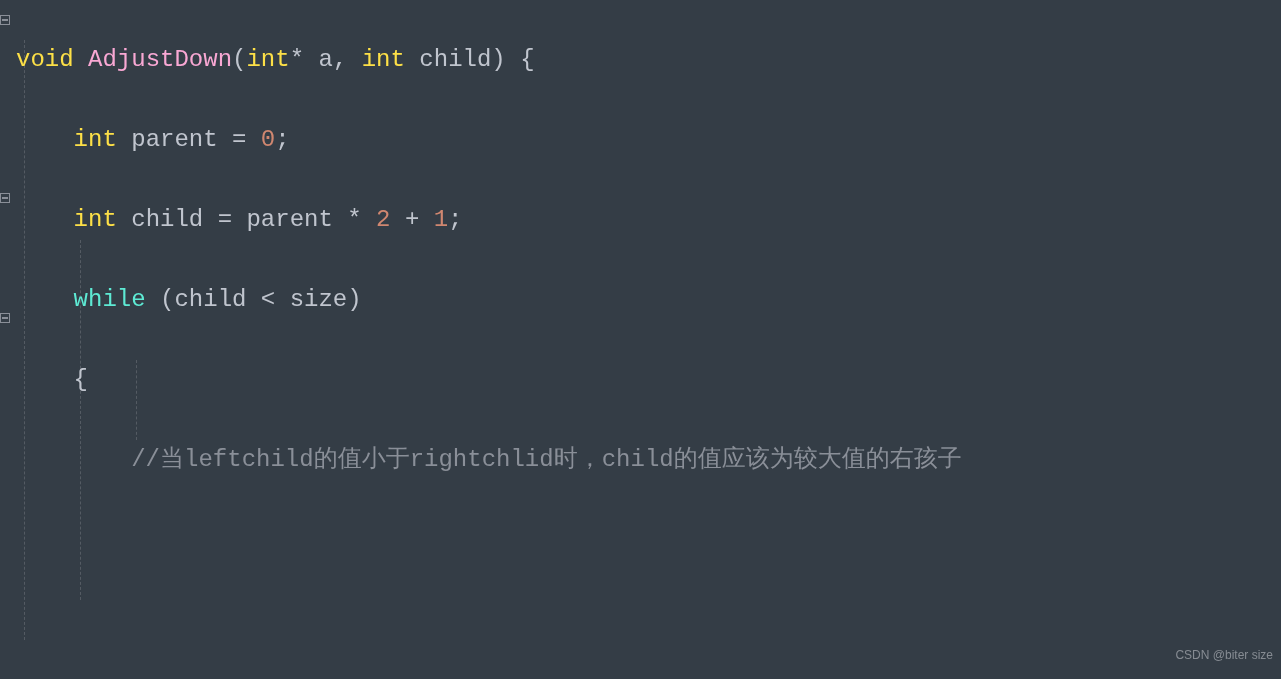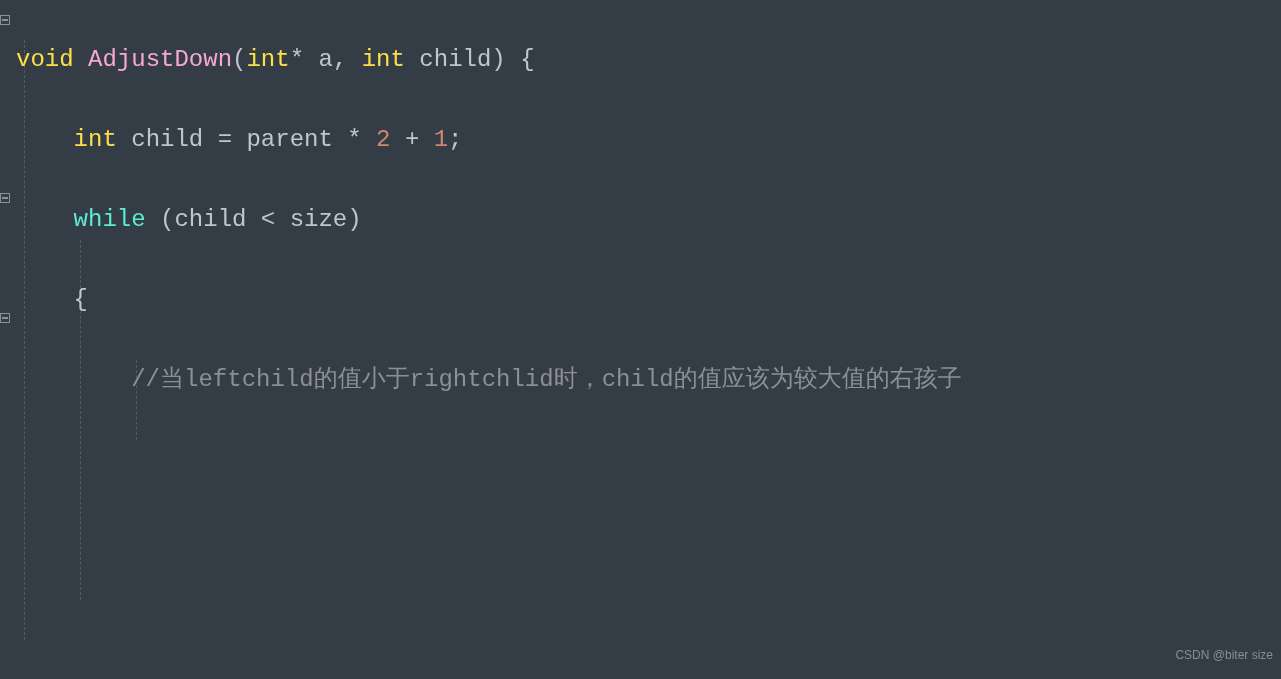--- a/index.html
+++ b/index.html
@@ -84,20 +84,21 @@
     <div class="fold-box" style="top:193px;"></div>
     <div class="fold-box" style="top:313px;"></div>
   </div>
 
   <div class="guide" style="left:24px; height:600px;"></div>
   <div class="guide" style="left:80px; top:240px; height:360px;"></div>
   <div class="guide" style="left:136px; top:360px; height:80px;"></div>
 
   <div class="code">
 <div><span class="type">void</span><span> </span><span class="fn">AdjustDown</span><span class="punc">(</span><span class="type">int</span><span class="op">*</span><span class="id"> a</span><span class="punc">, </span><span class="type">int</span><span class="id"> child</span><span class="punc">)</span><span class="punc"> {</span></div>
+<div><span>    </span><span class="type">int</span><span class="id"> parent = </span><span class="num">0</span><span class="punc">;</span></div>
 <div><span>    </span><span class="type">int</span><span class="id"> child = parent * </span><span class="num">2</span><span class="id"> + </span><span class="num">1</span><span class="punc">;</span></div>
 <div><span>    </span><span class="kw">while</span><span class="id"> (child &lt; size)</span></div>
 <div><span>    </span><span class="punc">{</span></div>
 <div><span>        </span><span class="cmt">//当leftchild的值小于rightchlid时，child的值应该为较大值的右孩子</span></div>
 
 
 
 
 
 

